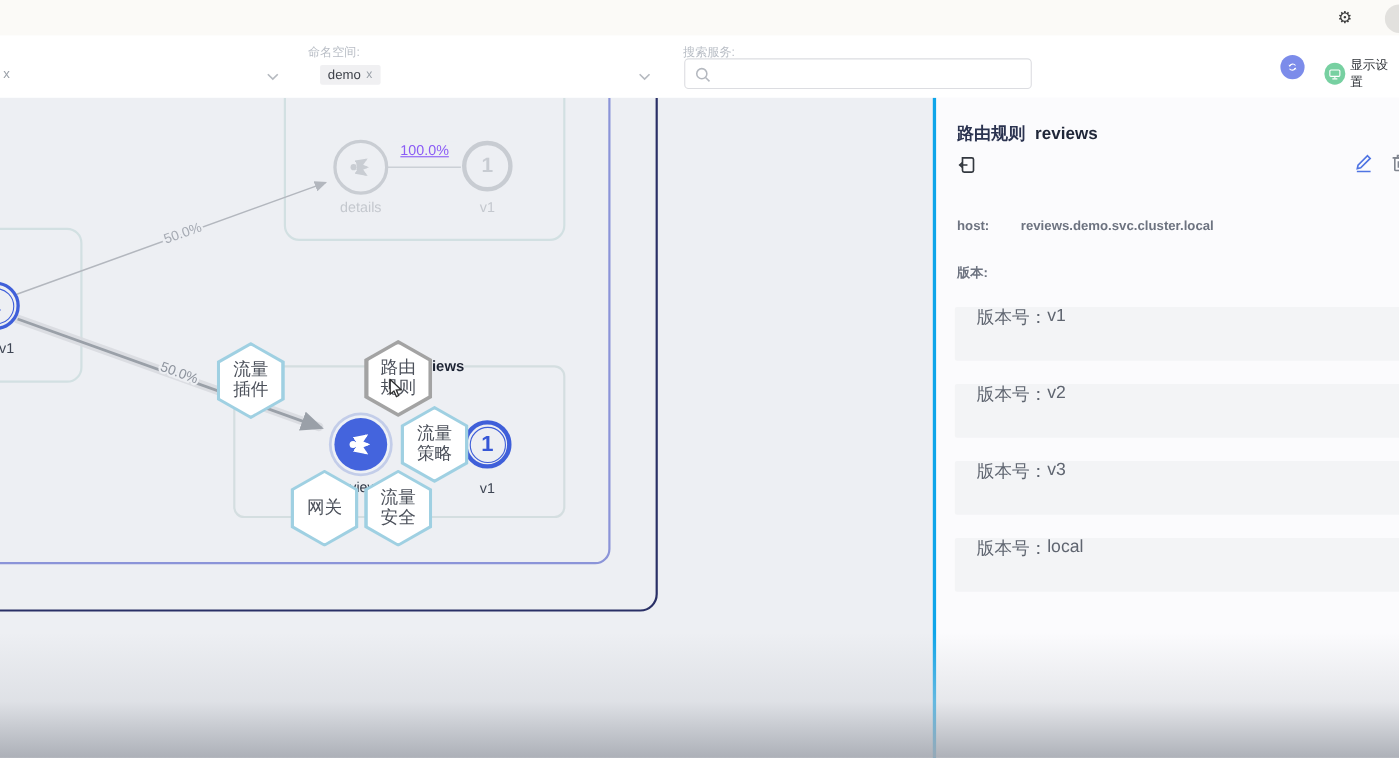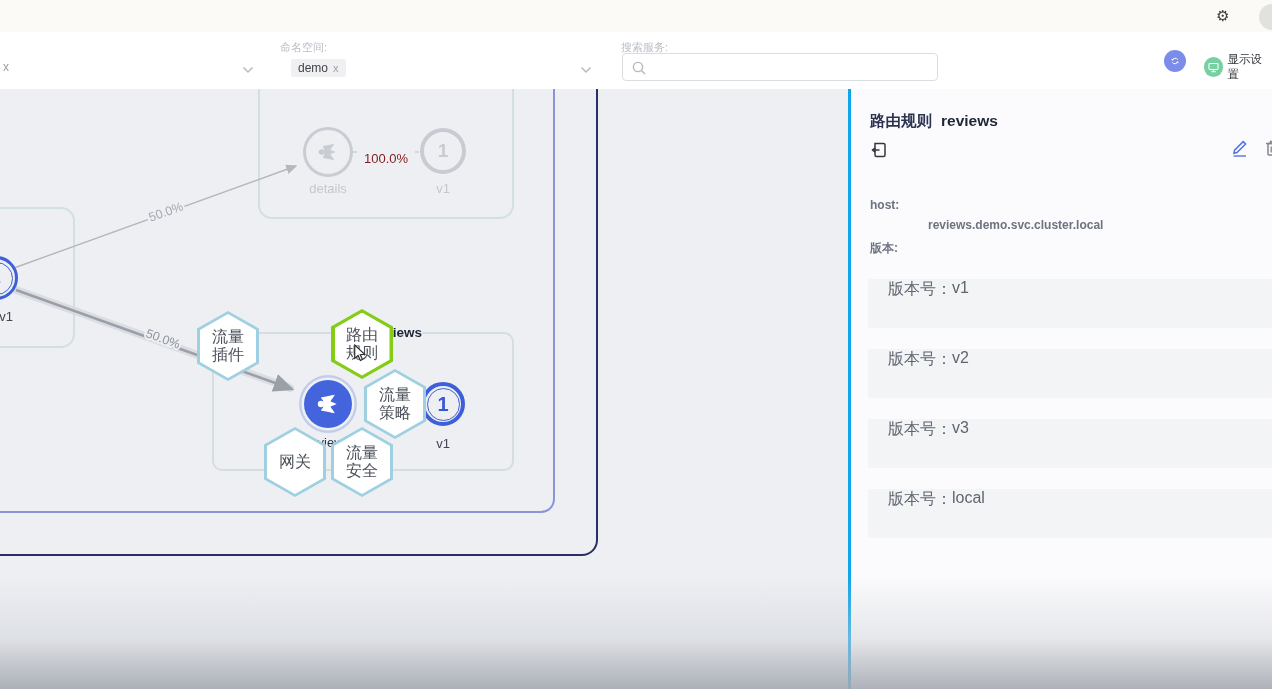--- a/index.html
+++ b/index.html
@@ -32,29 +32,29 @@
   .box-navy{left:-70px;top:-50px;width:668px;height:517px;border:2px solid #2a3066;border-radius:16px;}
   .box-purple{left:-70px;top:-40px;width:625px;height:464px;border:2px solid #8b94d8;border-radius:14px;}
   .box-teal{border:2px solid #d2e0e2;border-radius:14px;}
   .node-ring{position:absolute;border-radius:50%;box-sizing:border-box;display:flex;align-items:center;justify-content:center;}
   .node-label{position:absolute;text-align:center;font-size:13px;}
   .gray-txt{color:#c4c8ce;}
   .dark-txt{color:#3f4654;}
   .hex{position:absolute;width:62px;height:70px;z-index:5;
        clip-path:polygon(50% 0,100% 25%,100% 75%,50% 100%,0 75%,0 25%);background:#9fd0e2;cursor:pointer;}
   .hex-in{position:absolute;inset:3px;clip-path:polygon(50% 0,100% 25%,100% 75%,50% 100%,0 75%,0 25%);background:#fff;}
-  .hex.sel{background:#84cc16;}
+  .hex.sel{background:#a3a3a3;}
   .hex.sel .hex-in{inset:3.5px;}
   .hex-label{position:absolute;inset:0;display:flex;flex-direction:column;align-items:center;justify-content:center;
              font-size:16px;color:#4b505a;line-height:1.12;z-index:1;}
   .hex-label div:empty{display:none;}
   .grp-label{position:absolute;left:364px;top:236px;width:56px;text-align:right;font-weight:bold;font-size:13.5px;
              color:#1d2434;background:#edeff3;z-index:3;padding:0 0 0 2px;}
-  .conn-label{position:absolute;left:357px;top:62px;width:58px;height:16px;text-align:center;background:#edeff3;
-              color:#7f1d1d;font-size:13px;z-index:2;line-height:16px;}
+  .conn-label{position:absolute;left:357px;top:40px;width:58px;height:16px;text-align:center;background:#edeff3;
+              color:#8b5cf6;font-size:13px;z-index:2;line-height:16px;text-decoration:underline;}
 
   
   .panel{position:absolute;left:848px;top:89px;width:424px;height:600px;background:#fbfbfd;border-left:3px solid #0ea5e9;}
   .p-title{position:absolute;left:19px;top:22px;display:flex;gap:9px;align-items:baseline;}
   .p-title .zh{font-size:15.5px;font-weight:600;color:#2b3350;}
   .p-title .svc{font-size:15.5px;font-weight:bold;color:#1f2638;}
   .p-row-label{font-size:12px;color:#6d7380;font-weight:bold;}
   .v-row{position:absolute;left:17px;width:407px;height:49px;background:#f3f4f6;border-radius:2px;
          display:flex;padding-left:20px;box-sizing:border-box;font-size:16px;color:#5f6570;}
   .icon-btn{background:none;border:none;padding:0;cursor:pointer;position:absolute;}
@@ -254,21 +254,21 @@
       <svg width="20" height="20" viewBox="0 0 20 20">
         <path d="M3 5.5 H17" stroke="#80858f" stroke-width="1.5"></path>
         <path d="M7.5 5 V3.5 H12.5 V5" fill="none" stroke="#80858f" stroke-width="1.5"></path>
         <rect x="5" y="5.5" width="10" height="11.5" rx="1" fill="none" stroke="#80858f" stroke-width="1.5"></rect>
         <line x1="8.2" y1="8.5" x2="8.2" y2="14.5" stroke="#80858f" stroke-width="1.3"></line>
         <line x1="11.8" y1="8.5" x2="11.8" y2="14.5" stroke="#80858f" stroke-width="1.3"></line>
       </svg>
     </button>
 
     <span class="p-row-label" style="position:absolute;left:19px;top:109px;">host:</span>
-    <span class="p-row-label" style="position:absolute;left:77px;top:109px;margin-top:20px;">reviews.demo.svc.cluster.local</span>
+    <span class="p-row-label" style="position:absolute;left:77px;top:109px;">reviews.demo.svc.cluster.local</span>
 
     <span class="p-row-label" style="position:absolute;left:19px;top:151px;">版本:</span>
 
     <div class="v-row" style="top:190px;">
       <span>版本号：</span>
       <span>v1</span>
     </div>
     <div class="v-row" style="top:260px;">
       <span>版本号：</span>
       <span>v2</span>

